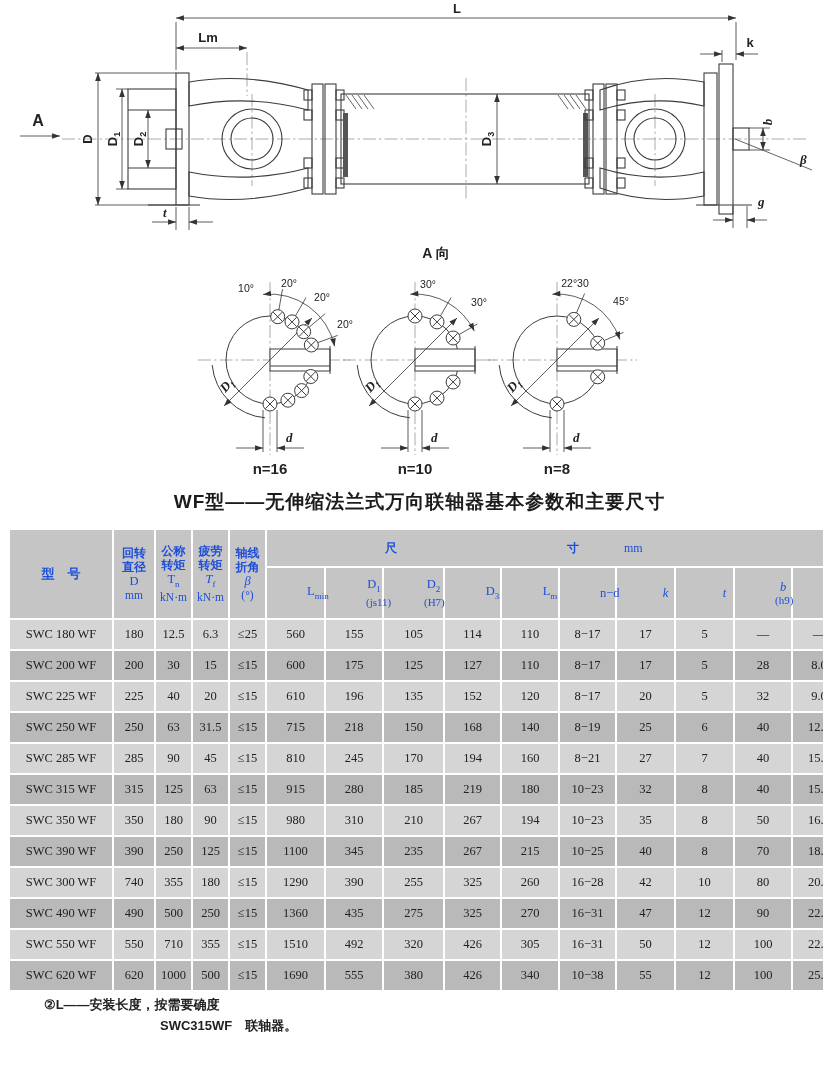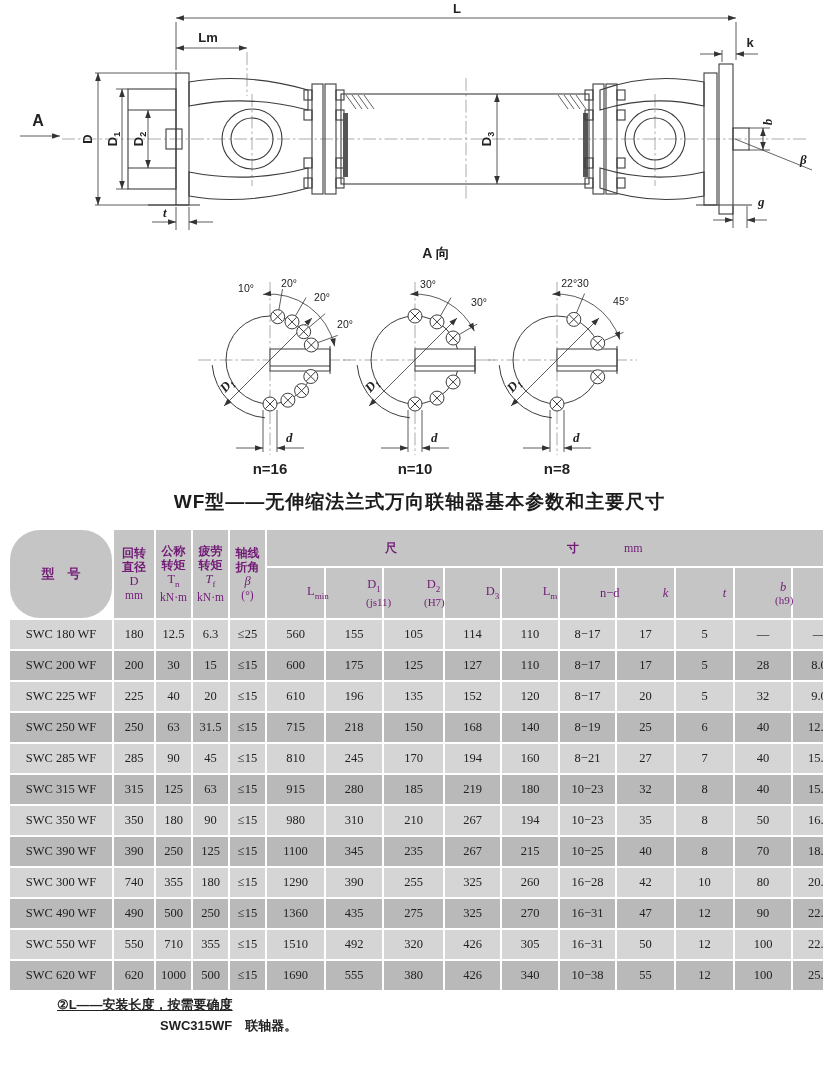--- a/index.html
+++ b/index.html
@@ -10,41 +10,41 @@
   .dimtxt{font-family:"Liberation Sans",sans-serif;font-size:13px;font-weight:bold;}
   .angtxt{font-family:"Liberation Sans",sans-serif;font-size:10.5px;}
   .bigtxt{font-family:"Liberation Sans",sans-serif;font-size:15px;font-weight:bold;}
   .ittxt{font-family:"Liberation Serif",serif;font-style:italic;font-size:13px;font-weight:bold;}
 
   .title{position:absolute;top:489px;left:8px;width:100%;text-align:center;
          font-size:19px;font-weight:bold;letter-spacing:1px;}
 
   .tblwrap{position:absolute;top:528px;left:8px;width:807px;}
   table{width:807px;table-layout:fixed;border-collapse:separate;border-spacing:2px;background:#fff;}
-  th{background:#c5c5c5;font-size:12px;font-weight:bold;color:#701a75;vertical-align:middle;padding:0;line-height:14px;}
+  th{background:#c5c5c5;font-size:12px;font-weight:bold;color:#1d4ed8;vertical-align:middle;padding:0;line-height:14px;}
   th .sym,th .unit,.serif{font-family:"Liberation Serif",serif;font-weight:normal;}
   th .sym{font-size:12.5px;}
   th .unit{font-size:11.5px;}
   .subhdr th{font-family:"Liberation Serif",serif;font-weight:normal;font-size:12.5px;height:50px;padding-left:40px;}
   .subhdr .tol{font-size:11px;display:block;line-height:13px;}
   .it{font-style:italic;}
   sub{font-size:9px;}
   .grp{text-align:left;height:36px;}
   .grp .p1{margin-left:118px;}
   .grp .p2{margin-left:170px;}
   .grp .pu{margin-left:45px;font-family:"Liberation Serif",serif;font-weight:normal;font-size:12px;}
   tbody td{font-family:"Liberation Serif",serif;font-size:12.5px;text-align:center;
            vertical-align:middle;height:27px;color:#222;}
   tr.light td{background:#d5d5d5;}
   tr.dark td{background:#b9b9b9;}
 
   .notes{position:absolute;top:994px;left:14px;font-size:13px;font-weight:bold;line-height:21px;color:#222;}
   .notes .sf{font-family:"Liberation Serif",serif;}
   .notes .ti{font-family:"Liberation Serif",serif;font-style:italic;}
-  .indent1{margin-left:43px;text-decoration:underline;}
+  .indent1{margin-left:30px;}
   .indent2{margin-left:146px;}
 </style>
 </head>
 <body>
 
 <div class="page">
 
   <svg class="draw" width="823" height="482" viewBox="0 0 823 482">
     <defs>
       <marker id="arr" viewBox="0 0 10 8" markerWidth="11" markerHeight="9" refX="9.5" refY="4" orient="auto-start-reverse">
@@ -301,21 +301,21 @@
           <col style="width:55px">
         <col style="width:56px">
           <col style="width:55px">
           <col style="width:57px">
         <col style="width:57px">
           <col style="width:56px">
           <col style="width:52px">
       </colgroup>
       <thead>
         <tr>
-          <th rowspan="2" style="font-size:13px;border-radius:30px;">型　号</th>
+          <th rowspan="2" style="font-size:13px;">型　号</th>
           <th rowspan="2">
             <span>回转</span><br>
             <span>直径</span><br>
             <span class="sym">D</span><br>
             <span class="unit">mm</span>
           </th>
           <th rowspan="2">
             <span>公称</span><br>
             <span>转矩</span><br>
             <span class="sym"><span>T</span><sub>n</sub></span><br>

